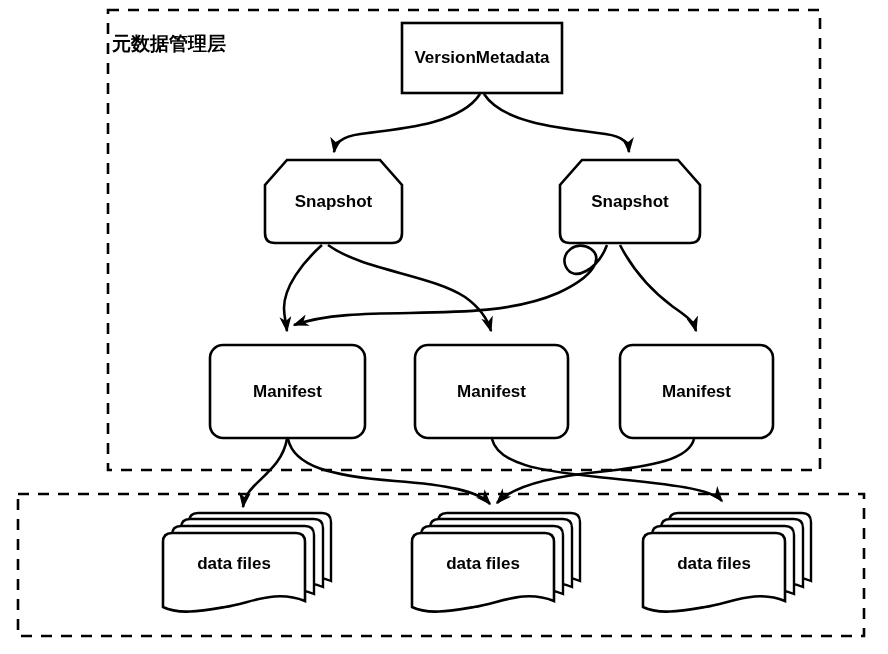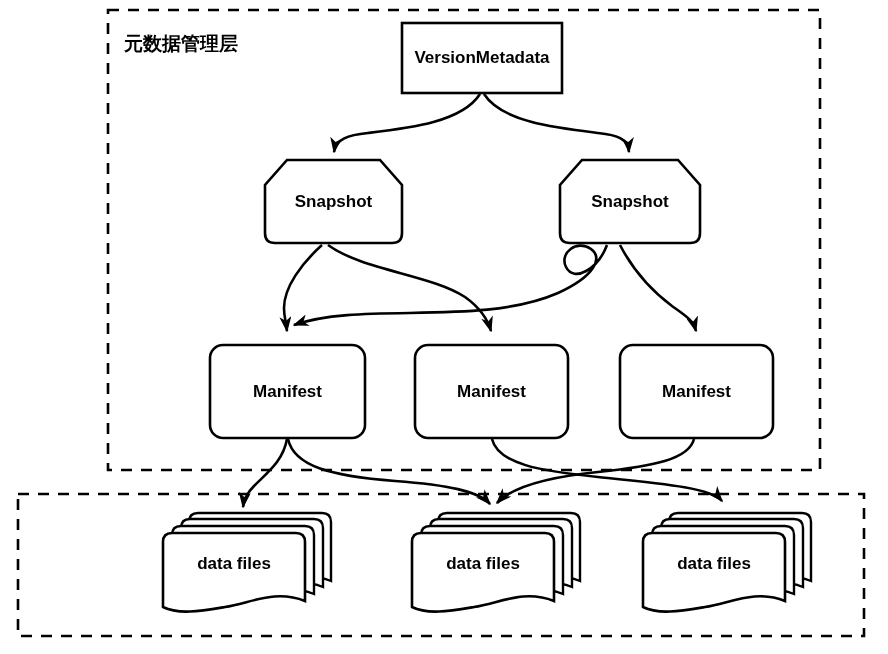--- a/index.html
+++ b/index.html
@@ -85,21 +85,21 @@
       <path d="M 328 245 C 362 270 432 275 465 297 C 479 307 487 317 491 331" marker-end="url(#arrowhead)"></path>
       <path d="M 607 245 C 598 269 574 283 566 267 C 559 253 577 239 591 249 C 603 258 595 276 558 293 C 480 327 362 301 294 325" marker-end="url(#arrowhead)"></path>
       <path d="M 620 245 C 634 272 652 291 672 306 C 686 316 693 320 696 331" marker-end="url(#arrowhead)"></path>
       <path d="M 287 439 C 283 461 268 472 254 486 C 247 493 244 499 243 507" marker-end="url(#arrowhead)"></path>
       <path d="M 288 439 C 294 466 330 476 395 481 C 448 485 478 491 490 504" marker-end="url(#arrowhead)"></path>
       <path d="M 492 439 C 498 464 540 471 598 477 C 666 484 711 488 722 501" marker-end="url(#arrowhead)"></path>
       <path d="M 694 439 C 689 459 655 466 598 472 C 548 477 512 487 497 503" marker-end="url(#arrowhead)"></path>
     </g>
   </svg>
 
-  <div class="layer-label" style="left:124px; top:31px;text-align:center;">元数据管理层</div>
+  <div class="layer-label" style="left:112px; top:31px;text-align:center;">元数据管理层</div>
 
   <div class="node-label" style="left:402px; top:23px; width:160px; height:70px;">VersionMetadata</div>
 
   <div class="node-label" style="left:265px; top:160px; width:137px; height:83px;">Snapshot</div>
   <div class="node-label" style="left:560px; top:160px; width:140px; height:83px;">Snapshot</div>
 
   <div class="node-label" style="left:210px; top:345px; width:155px; height:93px;">Manifest</div>
   <div class="node-label" style="left:415px; top:345px; width:153px; height:93px;">Manifest</div>
   <div class="node-label" style="left:620px; top:345px; width:153px; height:93px;">Manifest</div>
 

